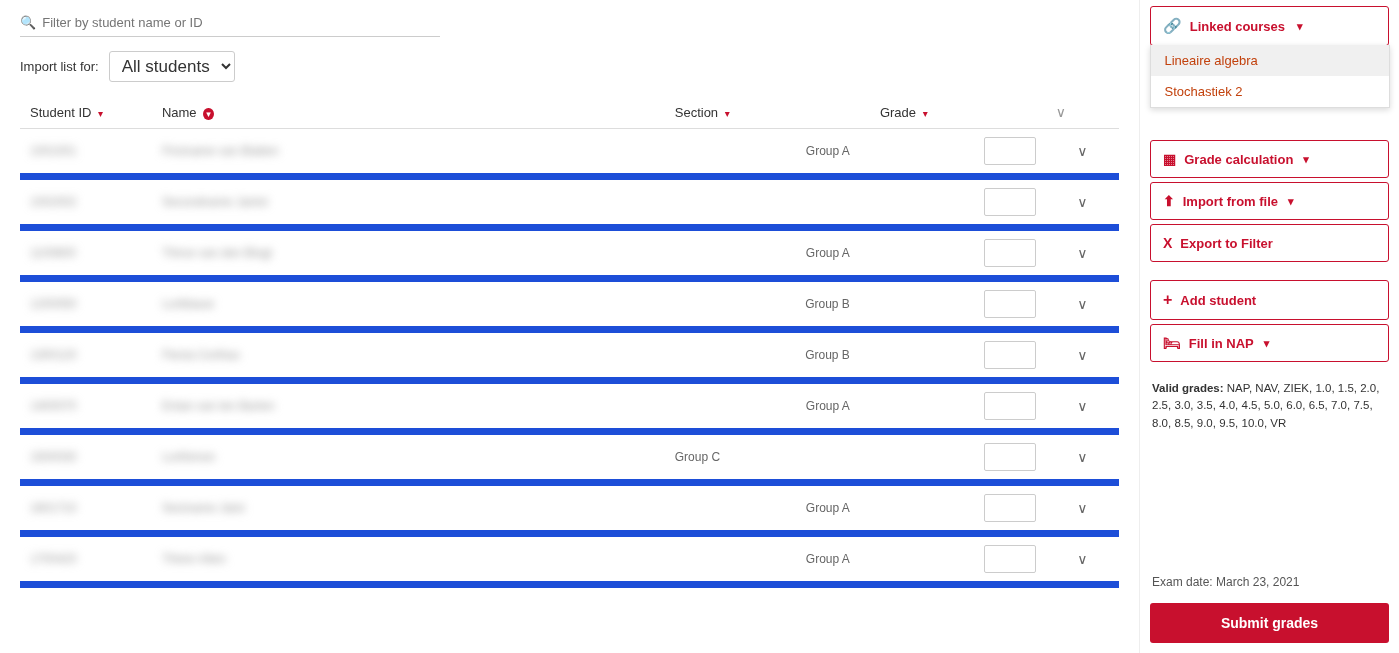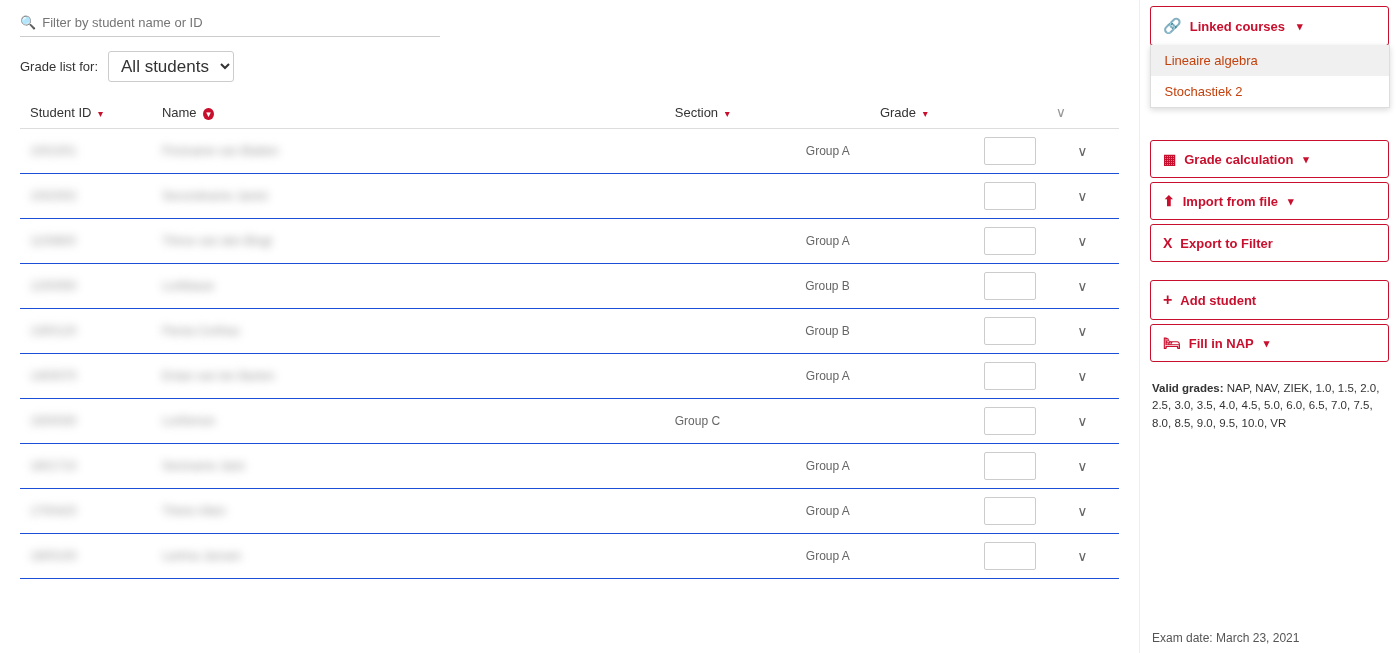--- a/index.html
+++ b/index.html
@@ -80,21 +80,21 @@
     }
     .grade-table thead tr th.sortable {
       cursor: pointer;
     }
     .grade-table thead tr th .sort-icon {
       color: #c8102e;
       margin-left: 3px;
       font-size: 10px;
     }
     .grade-table tbody tr {
-      border-bottom: 1px solid #1d4ed8;
+      border-bottom: 7px solid #1d4ed8;
       margin-top: 32px;
     }
     .grade-table tbody tr td {
       padding: 8px 10px;
       font-size: 12px;
       color: #666;
       vertical-align: middle;
     }
     .blurred-text {
       filter: blur(4px);
@@ -257,21 +257,21 @@
 <body>
 
 <div class="main-content">
 
   <div class="search-bar">
     <span class="search-icon-wrap">🔍</span>
     <input type="text" placeholder="Filter by student name or ID" style="">
   </div>
 
   <div class="grade-list-for">
-    <label>Grade list for:</label>
+    <label>Import list for:</label>
     <select>
       <option>All students</option>
       <option>Group A</option>
       <option>Group B</option>
       <option>Group C</option>
     </select>
   </div>
 
   <div class="table-wrapper">
     <table class="grade-table">
@@ -429,13 +429,14 @@
     <span>NAP, NAV, ZIEK, 1.0, 1.5, 2.0, 2.5, 3.0, 3.5, 4.0, 4.5, 5.0, 6.0, 6.5, 7.0, 7.5, 8.0, 8.5, 9.0, 9.5, 10.0, VR</span>
   </div>
 
   <div class="sidebar-spacer"></div>
 
   <div class="exam-date-text">
     <span>Exam date:</span>
     <span>March 23, 2021</span>
   </div>
 
+  <button class="submit-btn">Submit grades</button>
 </div>
 
 </body></html>

